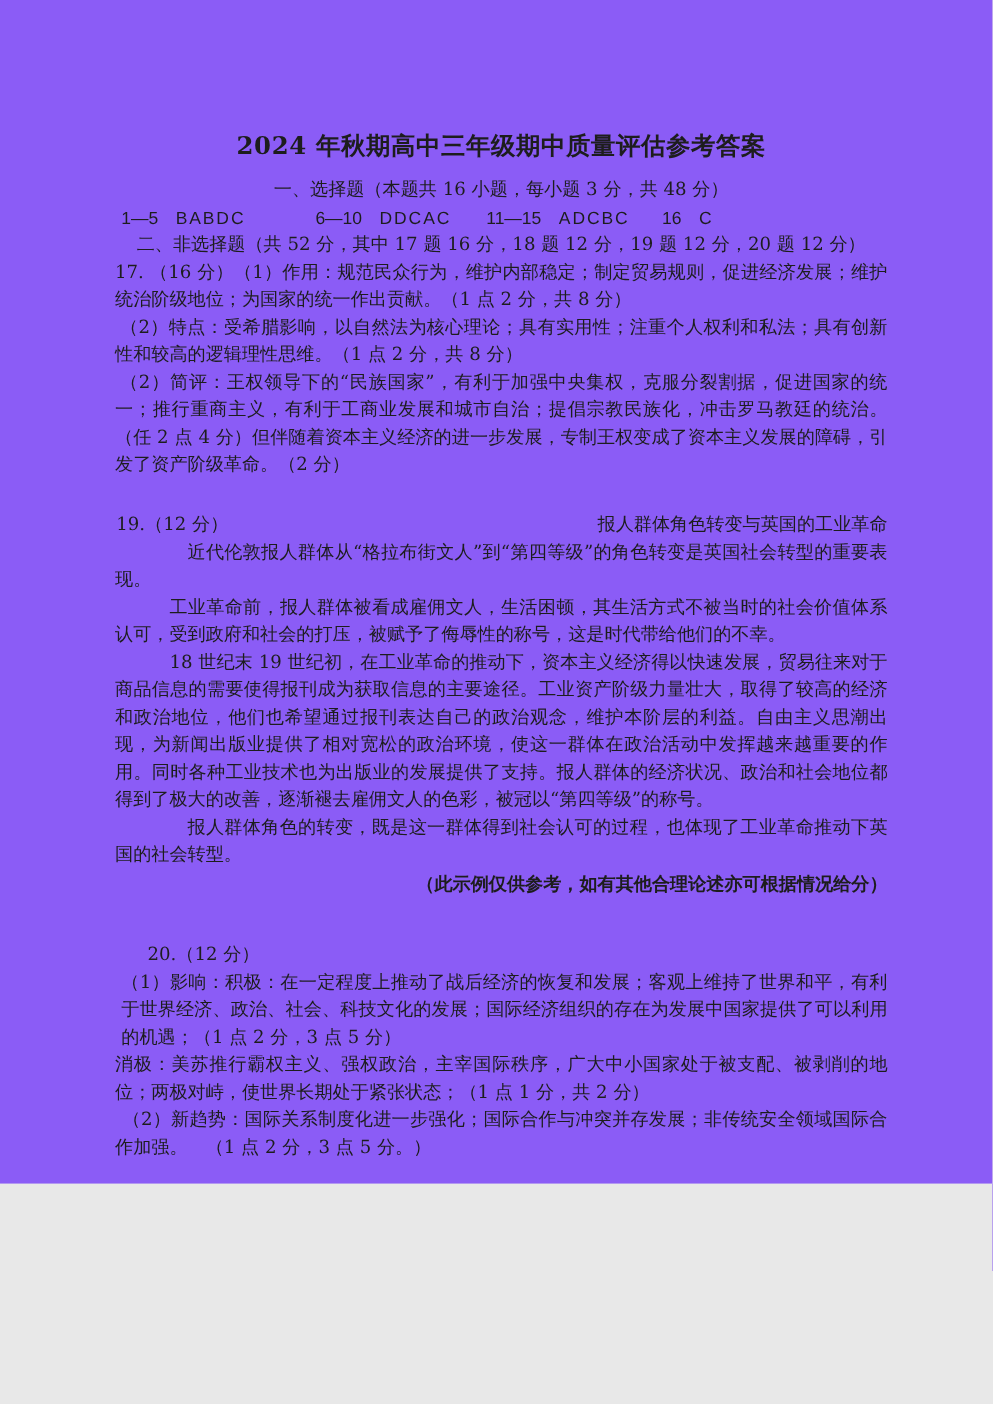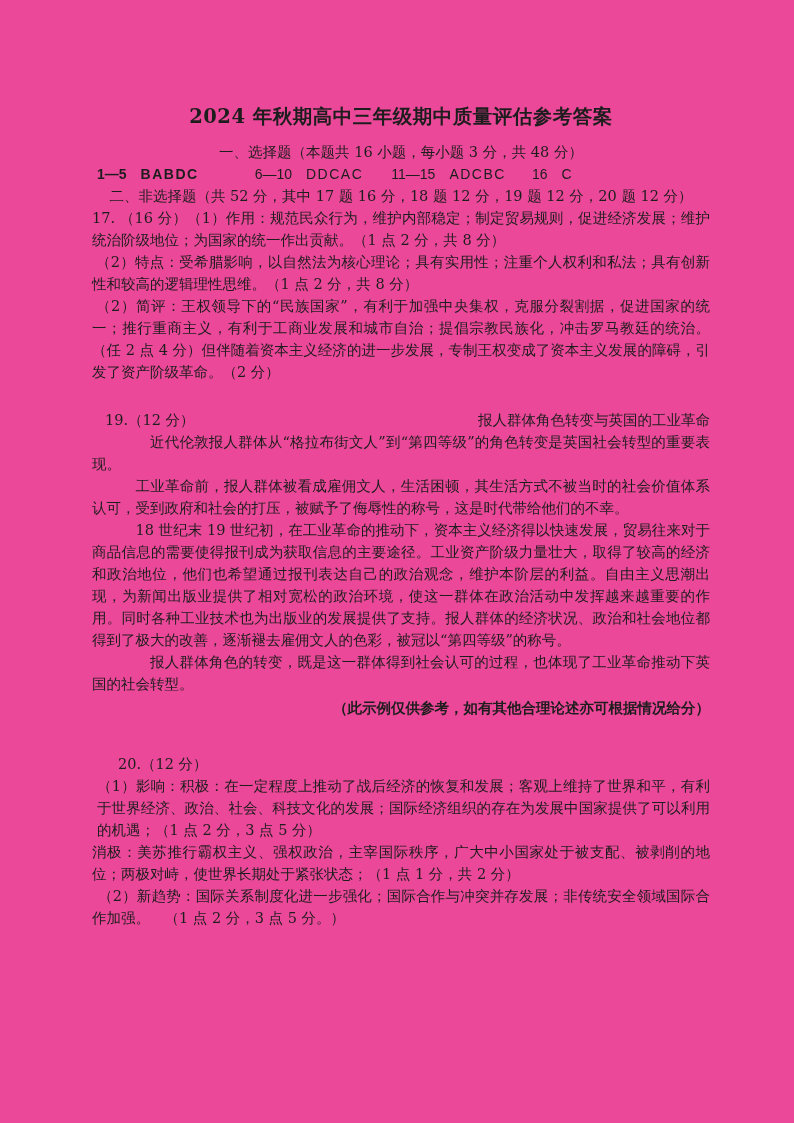--- a/index.html
+++ b/index.html
@@ -1,21 +1,21 @@
 <!DOCTYPE html>
 <html><head>
 <meta charset="utf-8">
 <style>
   html, body { margin: 0; padding: 0; background: #e8e8e8; }
   .page {
     position: relative;
     width: 794px;
-    height: 1123px;
+    height: 947px;
     margin: 0 auto;
-    background: #ec4899;
+    background: #8b5cf6;
     color: #1d1d1d;
     font-family: "DejaVu Serif", "Liberation Serif", serif;
     font-size: 14.5px;
     line-height: 22px;
     box-sizing: border-box;
     padding: 104px 84px 40px 92px;
     overflow: hidden;
   }
   .doc-title {
     font-size: 19.5px;
@@ -30,28 +30,28 @@
   .mc-row {
     display: flex;
     align-items: baseline;
     font-family: "Liberation Sans", "DejaVu Sans", sans-serif;
     font-size: 14px;
     white-space: nowrap;
   }
   .mc-group { display: inline-flex; }
   .mc-range { display: inline-block; }
   .mc-letters { display: inline-block; margin-left: 14px; letter-spacing: 1.5px; }
-  .mc-group:nth-child(1) { margin-left: 5px; font-weight: bold; }
+  .mc-group:nth-child(1) { margin-left: 5px; }
   .mc-group:nth-child(2) { margin-left: 56px; }
   .mc-group:nth-child(3) { margin-left: 28px; }
   .mc-group:nth-child(4) { margin-left: 26px; }
   .hang4 { text-indent: 4px; }
   .q19-block { margin-top: 26px; }
   .q19-head { position: relative; height: 22px; }
-  .q19-label { position: absolute; left: 13px; top: 0; }
+  .q19-label { position: absolute; left: 1px; top: 0; }
   .q19-essay-title { text-align: right; padding-left: 40px; }
   .ind3 { text-indent: 3em; }
   .ind4 { text-indent: 4em; }
   .grading-note {
     text-align: right;
     font-weight: bold;
     margin-top: 2px;
   }
   .q20-block { margin-top: 34px; }
   .q20-label { padding-left: 26px; }

